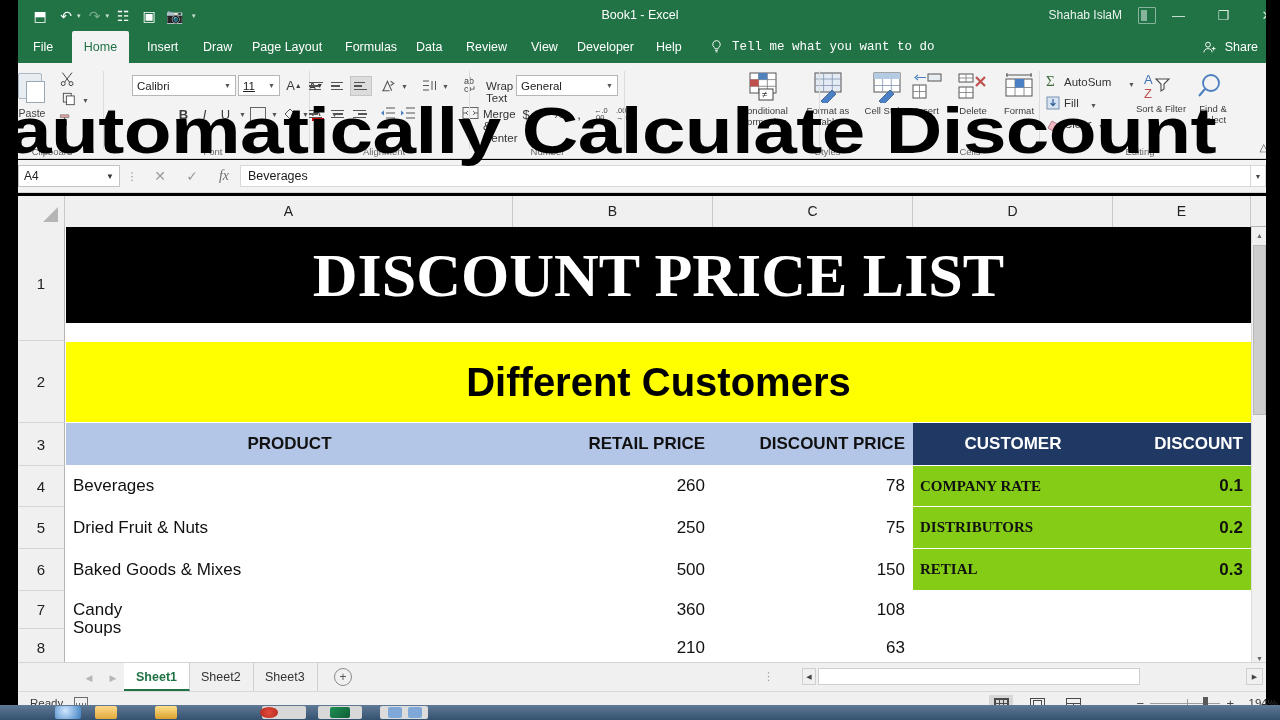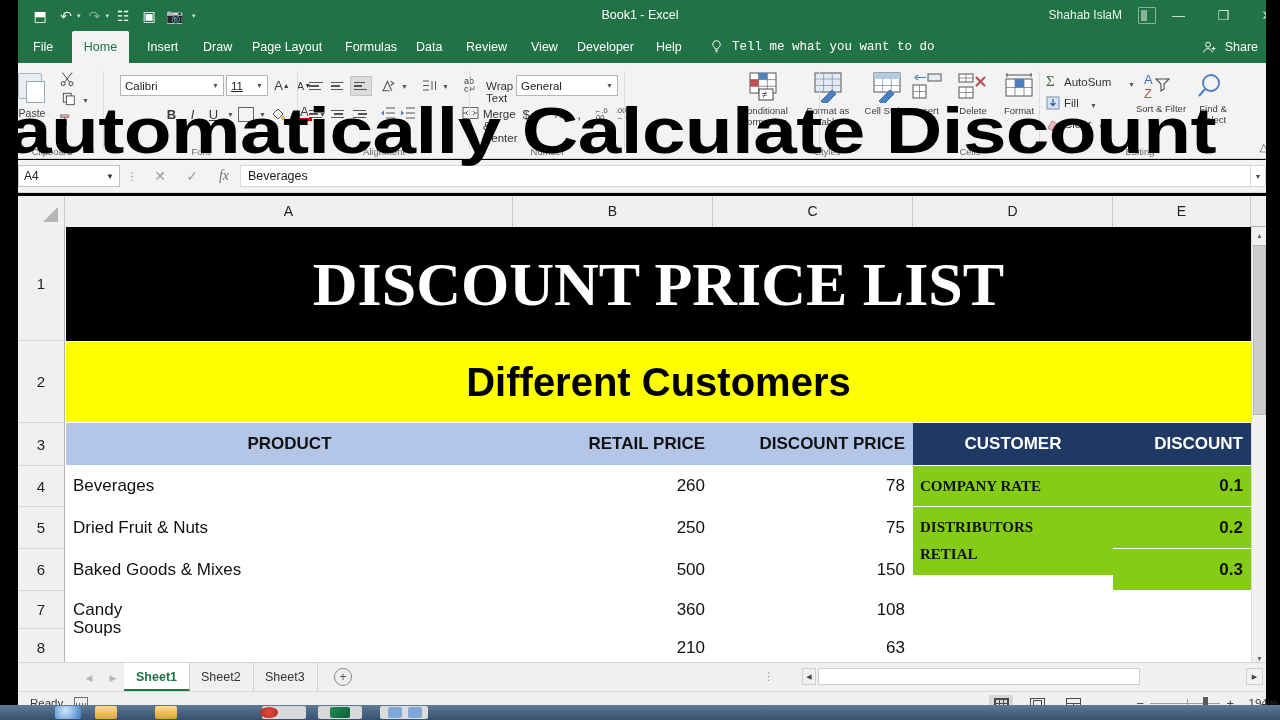--- a/index.html
+++ b/index.html
@@ -390,21 +390,21 @@
       <div class="caret" style="position:absolute;left:80px;top:34px">▼</div>
 
       <svg style="position:absolute;left:58px;top:49px;width:16px;height:15px" viewBox="0 0 16 16">
         <path d="M2 3h9v3H2z" fill="#e5a0a0" stroke="#777" stroke-width=".8"></path>
         <path d="M6.5 6v3.5h2V14h-2z" fill="none" stroke="#555" stroke-width=".9"></path>
       </svg>
       <div class="grp-label">Clipboard</div>
       <div class="grp-sep" style="left:103px"></div>
     </div>
 
-    <div class="grp" style="left:104px;width:194px">
+    <div class="grp" style="left:116px;width:194px">
       <div class="combo" style="left:16px;top:12px;width:104px;height:21px">
         <span class="cv">Calibri</span>
         <span class="cc">▼</span>
       </div>
       <div class="combo" style="left:122px;top:12px;width:42px;height:21px">
         <span class="cv" style="text-decoration:underline">11</span>
         <span class="cc">▼</span>
       </div>
       <div class="ico-btn" style="left:168px;top:13px;width:20px;height:19px;font-size:13px">A<span style="font-size:7px;vertical-align:super">▲</span></div>
       <div class="ico-btn" style="left:190px;top:13px;width:20px;height:19px;font-size:11px">A<span style="font-size:7px;vertical-align:super">▼</span></div>
@@ -655,21 +655,21 @@
 
     <div class="rowhead" style="top:31px;height:114px">1</div>
     <div class="rowhead" style="top:145px;height:82px">2</div>
     <div class="rowhead" style="top:227px;height:43px">3</div>
     <div class="rowhead" style="top:270px;height:41px">4</div>
     <div class="rowhead" style="top:311px;height:42px">5</div>
     <div class="rowhead" style="top:353px;height:42px">6</div>
     <div class="rowhead" style="top:395px;height:38px">7</div>
     <div class="rowhead" style="top:433px;height:37px">8</div>
 
-    <div class="title-band" style="left:48px;top:31px;width:1185px;height:114px;font-size:62px">DISCOUNT PRICE LIST</div>
+    <div class="title-band" style="left:48px;top:31px;width:1185px;height:96px;font-size:62px">DISCOUNT PRICE LIST</div>
 
     <div class="sub-band" style="left:48px;top:146px;width:1185px;height:80px;font-size:40px">Different Customers</div>
 
     <div class="cell hdr-cell" style="left:48px;top:227px;width:447px;height:42px">PRODUCT</div>
     <div class="cell hdr-cell right" style="left:495px;top:227px;width:200px;height:42px">RETAIL PRICE</div>
     <div class="cell hdr-cell right" style="left:695px;top:227px;width:200px;height:42px">DISCOUNT PRICE</div>
     <div class="cell hdr-cell dark" style="left:895px;top:227px;width:200px;height:42px">CUSTOMER</div>
     <div class="cell hdr-cell dark right" style="left:1095px;top:227px;width:138px;height:42px">DISCOUNT</div>
 
     <div class="cell left" style="left:48px;top:270px;width:447px;height:40px">Beverages</div>
@@ -680,21 +680,21 @@
 
     <div class="cell left" style="left:48px;top:311px;width:447px;height:41px">Dried Fruit &amp; Nuts</div>
     <div class="cell right" style="left:495px;top:311px;width:200px;height:41px">250</div>
     <div class="cell right" style="left:695px;top:311px;width:200px;height:41px">75</div>
     <div class="cell left lookup" style="left:895px;top:311px;width:200px;height:41px">DISTRIBUTORS</div>
     <div class="cell right lookup val" style="left:1095px;top:311px;width:138px;height:41px;font-weight:bold">0.2</div>
 
     <div class="cell left" style="left:48px;top:353px;width:447px;height:41px">Baked Goods &amp; Mixes</div>
     <div class="cell right" style="left:495px;top:353px;width:200px;height:41px">500</div>
     <div class="cell right" style="left:695px;top:353px;width:200px;height:41px">150</div>
-    <div class="cell left lookup" style="left:895px;top:338px;width:200px;height:41px">RETIAL</div>
+    <div class="cell left lookup" style="left:895px;top:353px;width:200px;height:41px">RETIAL</div>
     <div class="cell right lookup val" style="left:1095px;top:353px;width:138px;height:41px;font-weight:bold">0.3</div>
 
     <div class="cell left" style="left:48px;top:395px;width:447px;height:37px">Candy</div>
     <div class="cell right" style="left:495px;top:395px;width:200px;height:37px">360</div>
     <div class="cell right" style="left:695px;top:395px;width:200px;height:37px">108</div>
 
     <div class="cell left" style="left:48px;top:413px;width:447px;height:37px">Soups</div>
     <div class="cell right" style="left:495px;top:433px;width:200px;height:37px">210</div>
     <div class="cell right" style="left:695px;top:433px;width:200px;height:37px">63</div>
 

